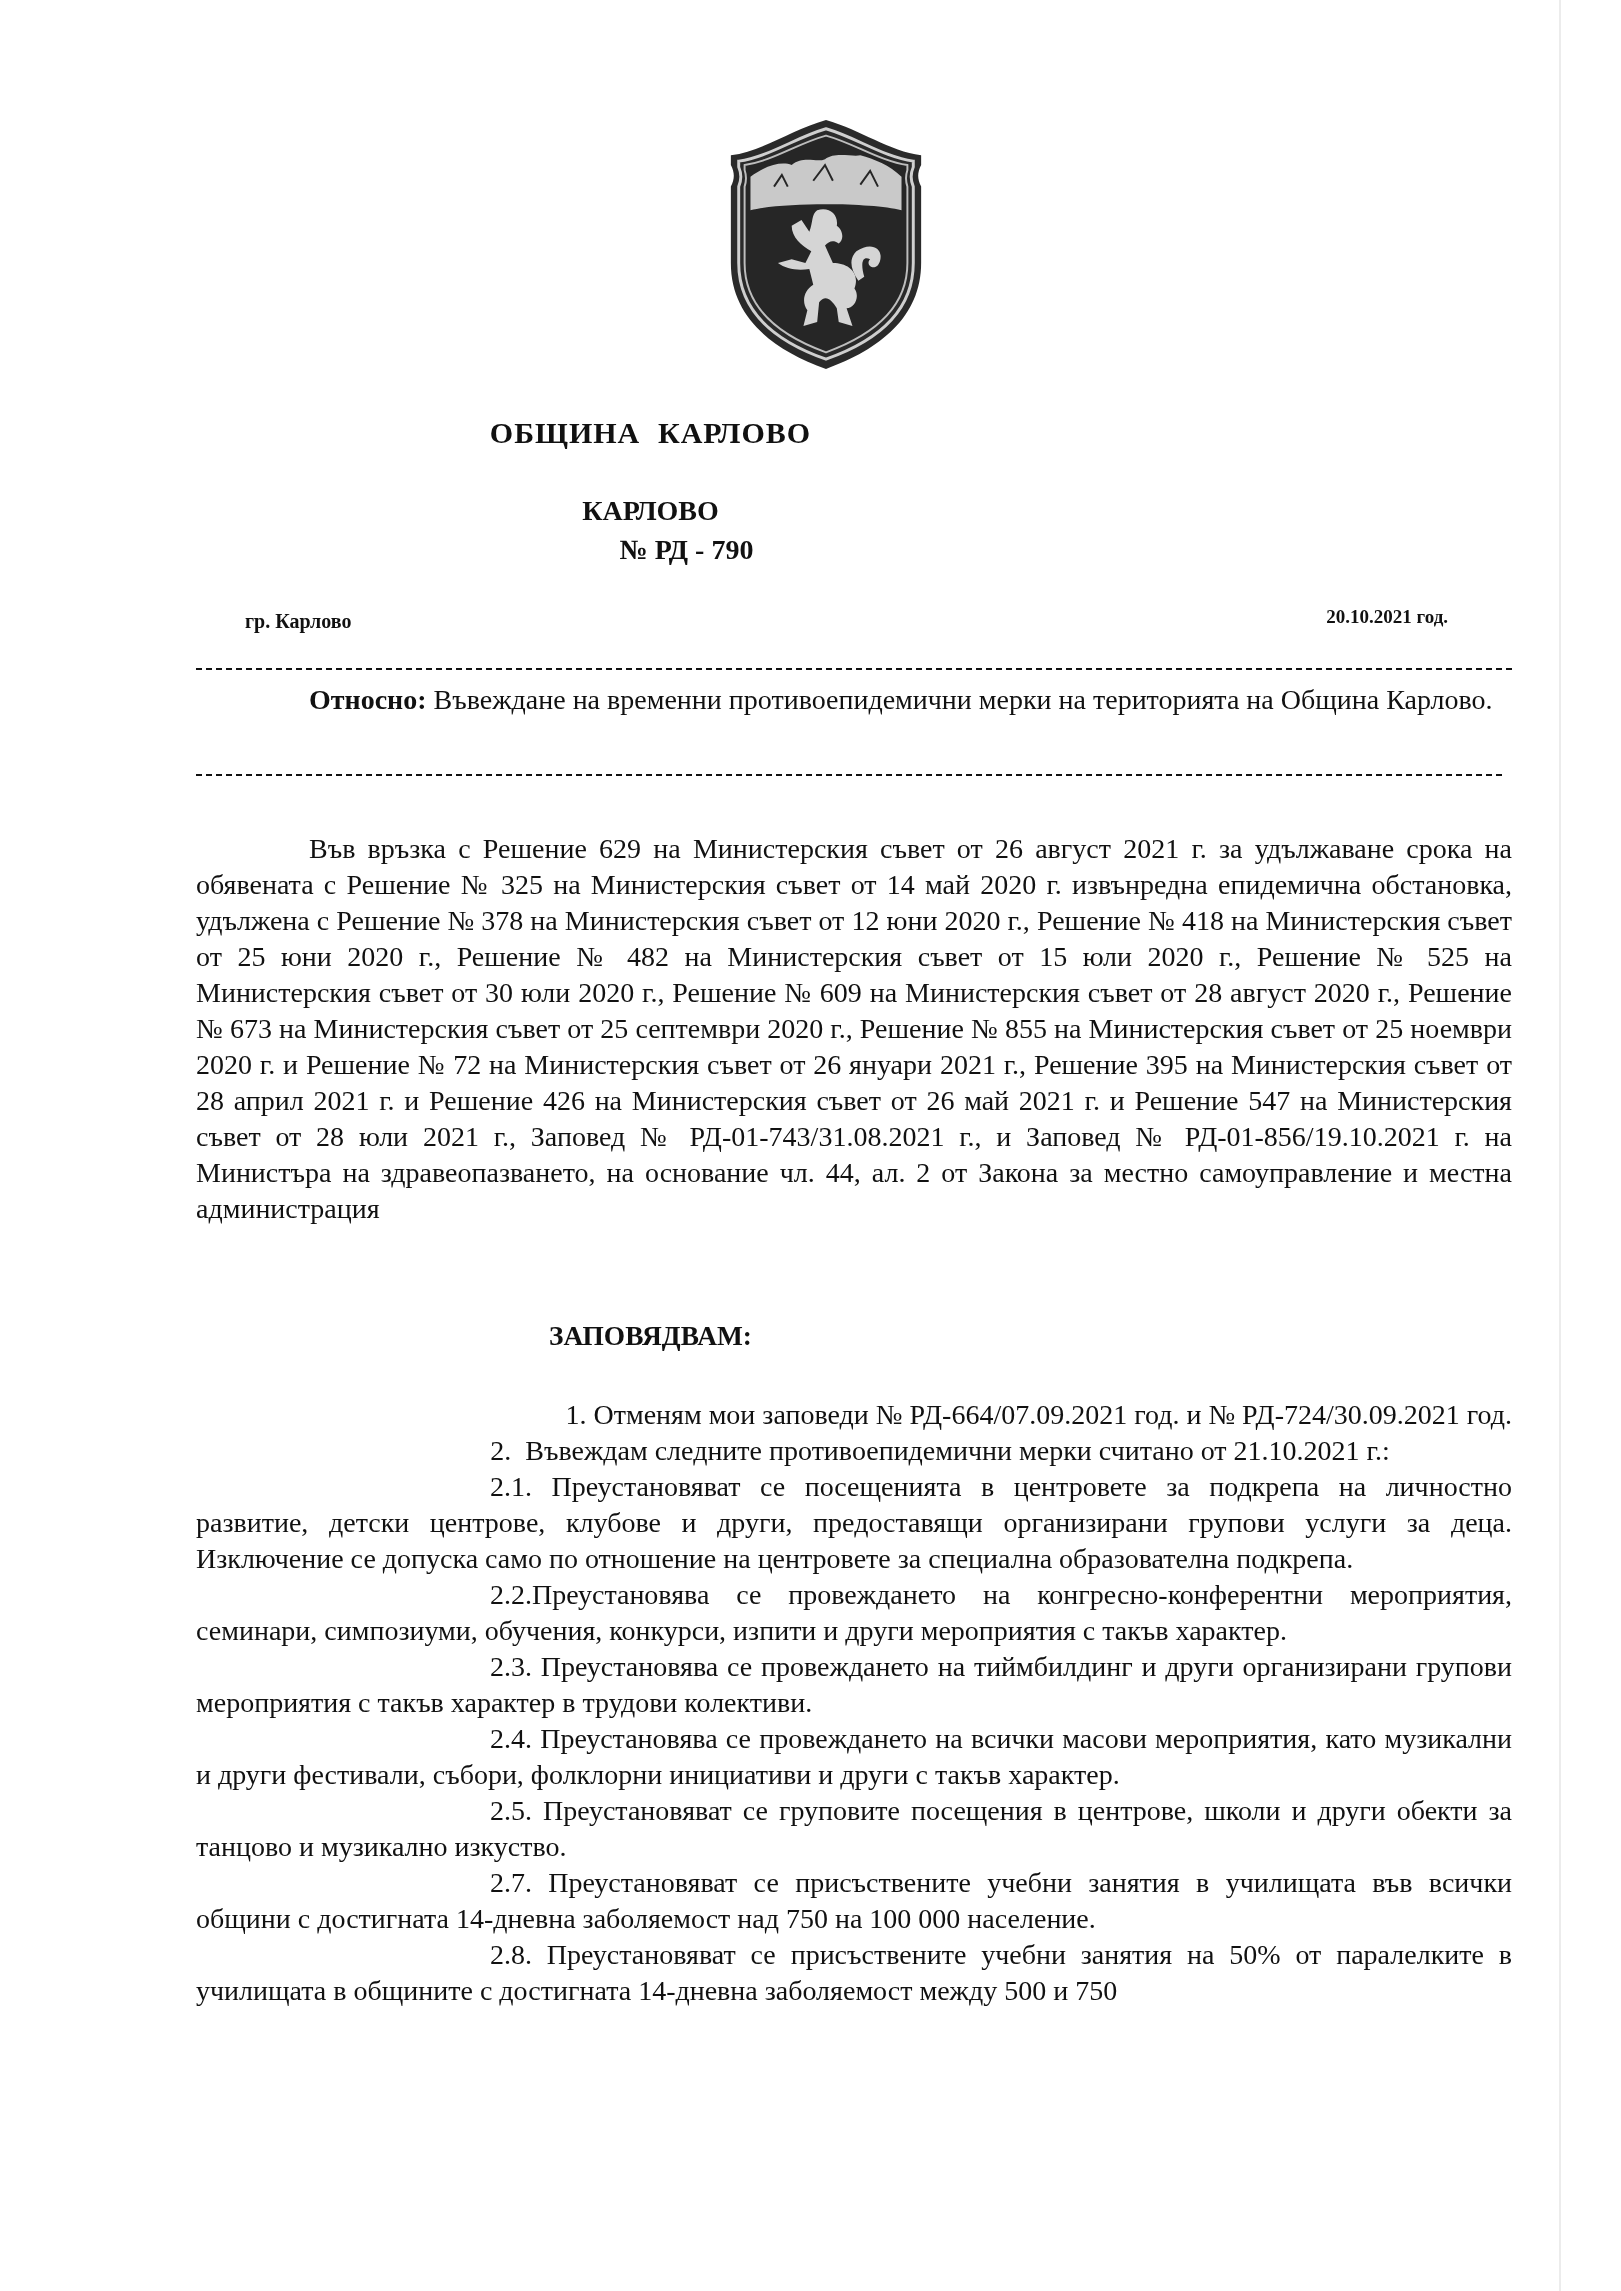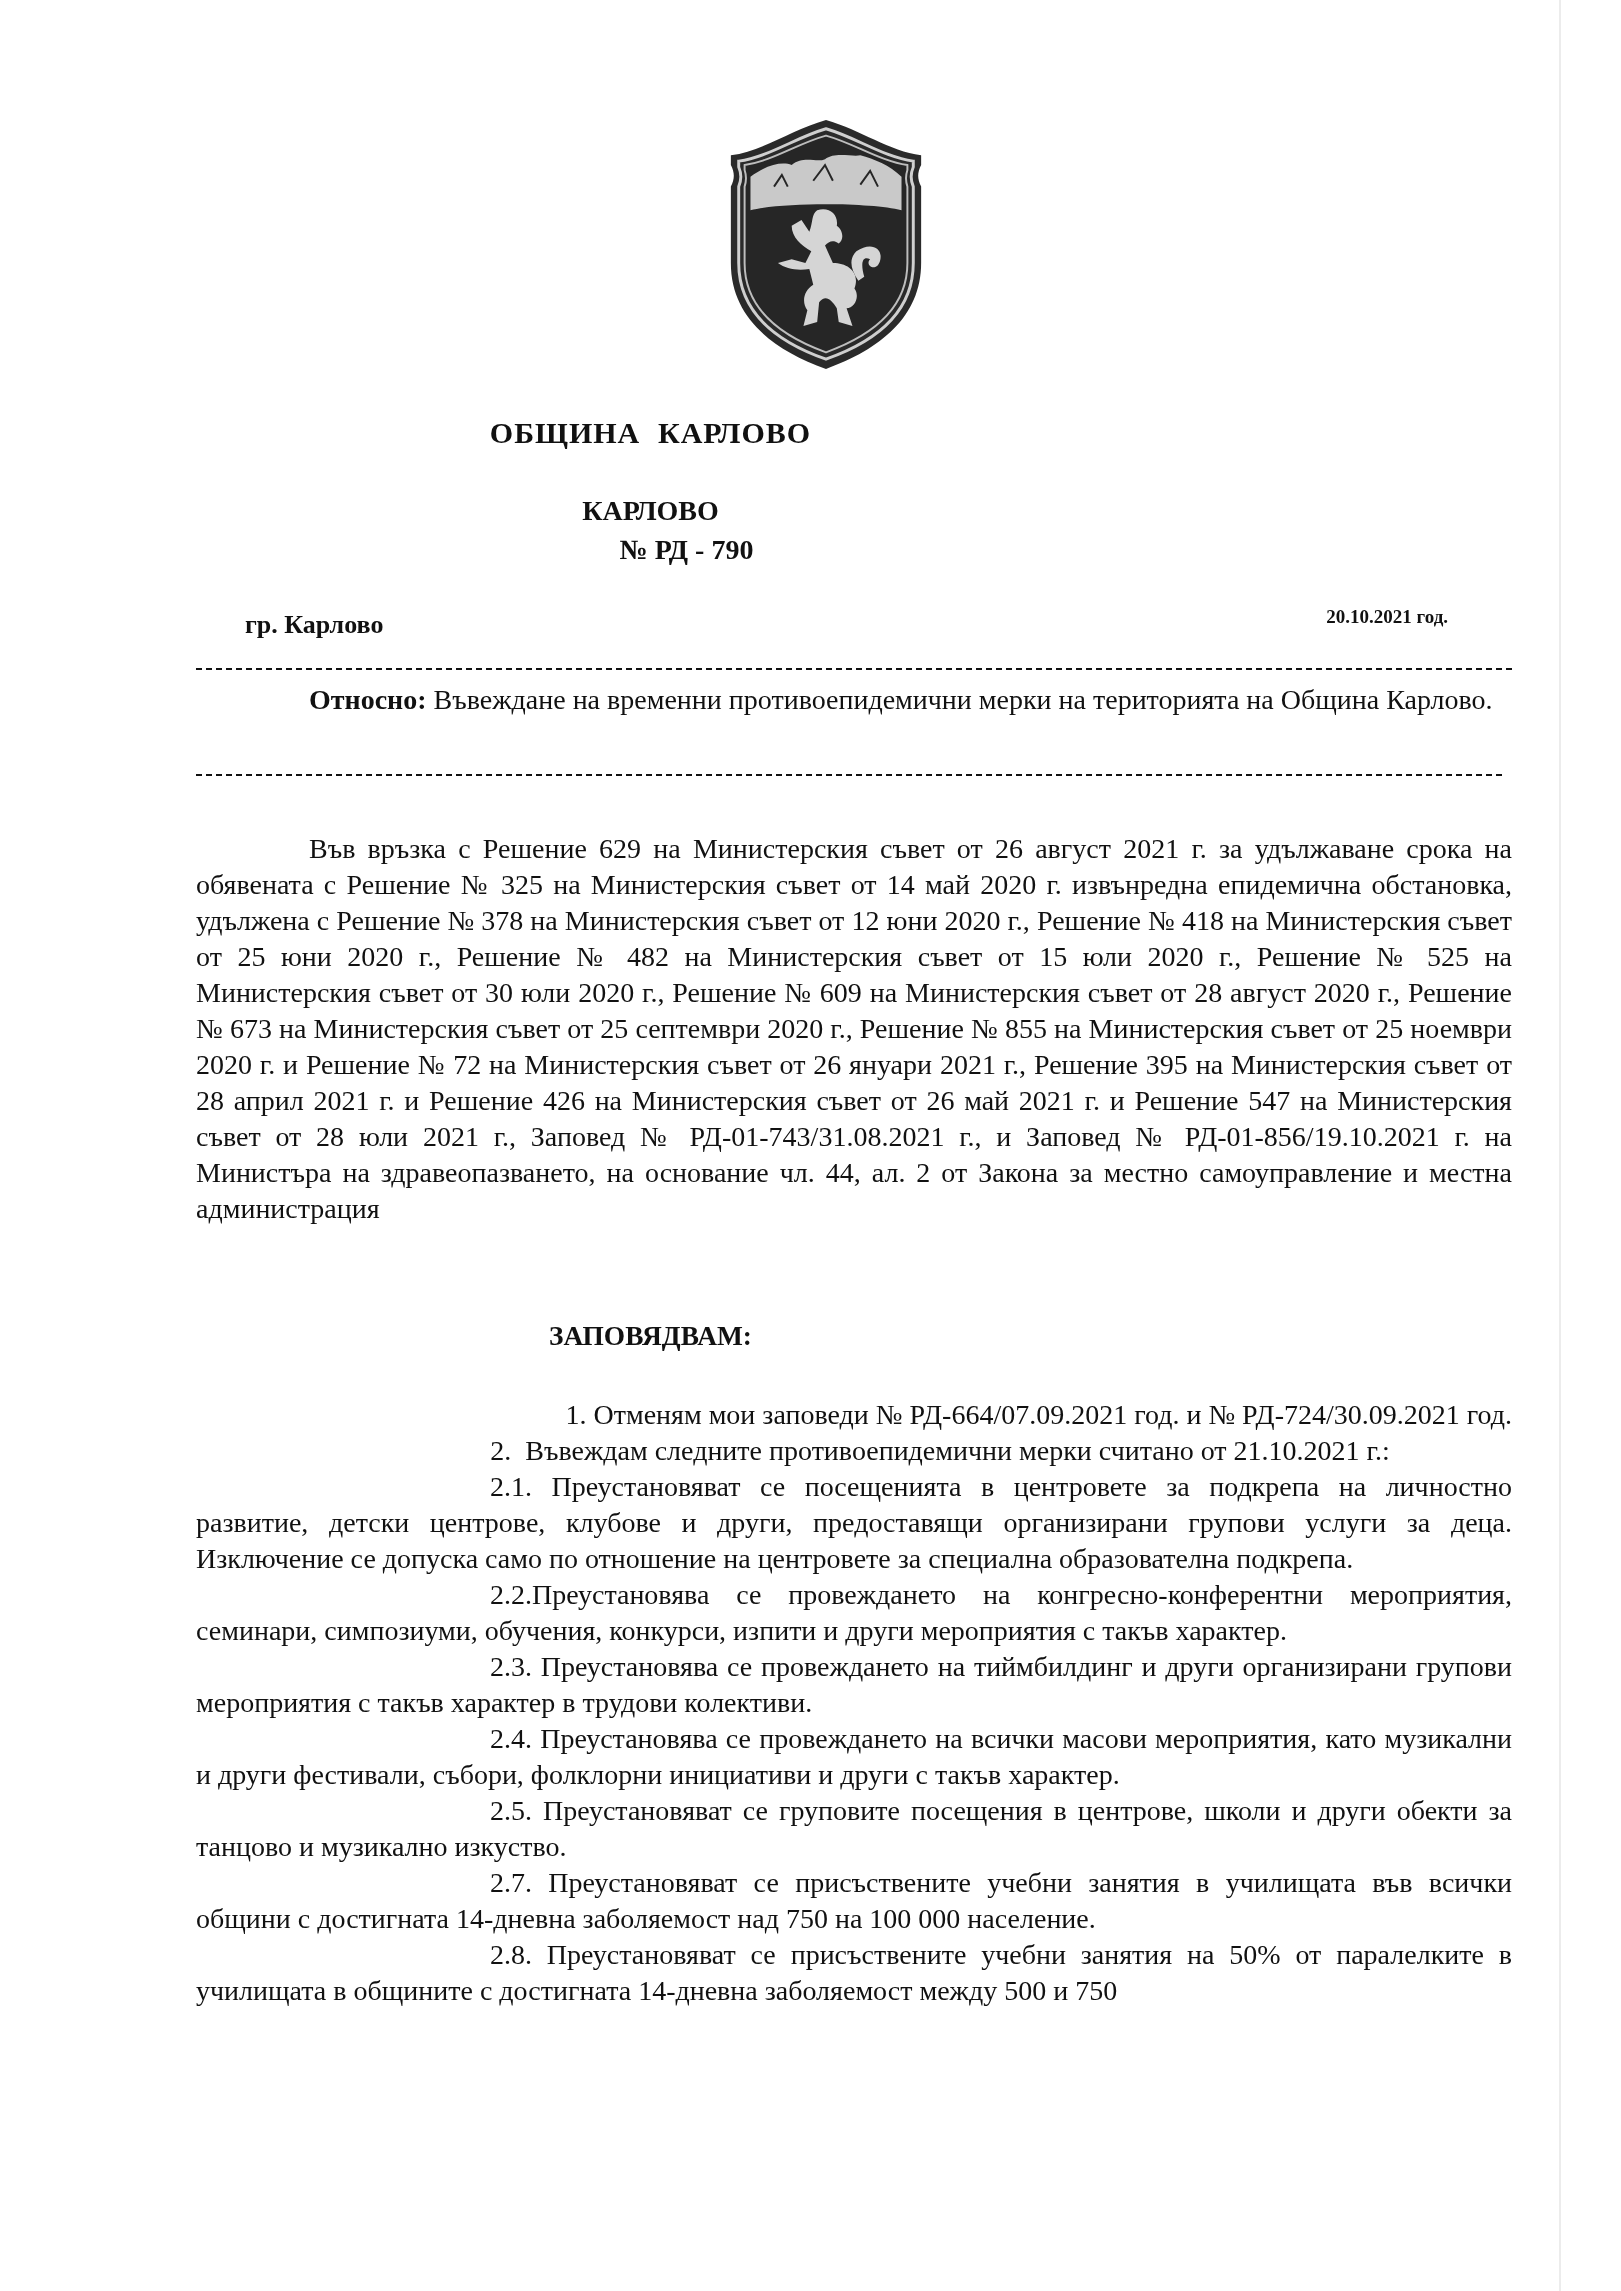--- a/index.html
+++ b/index.html
@@ -5,21 +5,21 @@
   html, body { margin:0; padding:0; background:#ffffff; }
   body { width:1621px; height:2292px; position:relative; overflow:hidden;
          font-family:"Liberation Serif", "DejaVu Serif", serif; color:#111; }
   .page-edge { position:absolute; left:1559px; top:0; width:2px; height:2292px; background:#ececec; }
   .coat { position:absolute; left:723px; top:116px; width:206px; height:255px; }
   .center { position:absolute; left:0; width:1301px; text-align:center; font-weight:bold; }
   .muni { top:416px; font-size:30px; letter-spacing:1px; }
   .muni .gap { display:inline-block; width:17.6px; }
   .ord-title { top:495px; font-size:28px; }
   .ord-num { top:534px; font-size:28px;padding-left:36px; }
-  .place { position:absolute; left:245px; top:610px; font-size:26px; font-weight:bold; }
+  .place { position:absolute; left:245px; top:610px; font-size:20px; font-weight:bold; }
   .date { position:absolute; right:173px; top:606px; font-size:19px; font-weight:bold; }
   .dash { position:absolute; height:0; border-top:2.9px dashed #111; }
   .dash1 { left:196px; top:668px; width:1316px; }
   .dash2 { left:196px; top:774px; width:1306px; }
   .block { position:absolute; left:196px; width:1316px; font-size:28px; line-height:36px; text-align:justify; }
   .subject { top:682px; }
   .subject b { font-weight:bold; }
   .indent-first { text-indent:113px; }
   .preamble { top:831px; }
   .decree { top:1321px; font-size:27.4px; }

